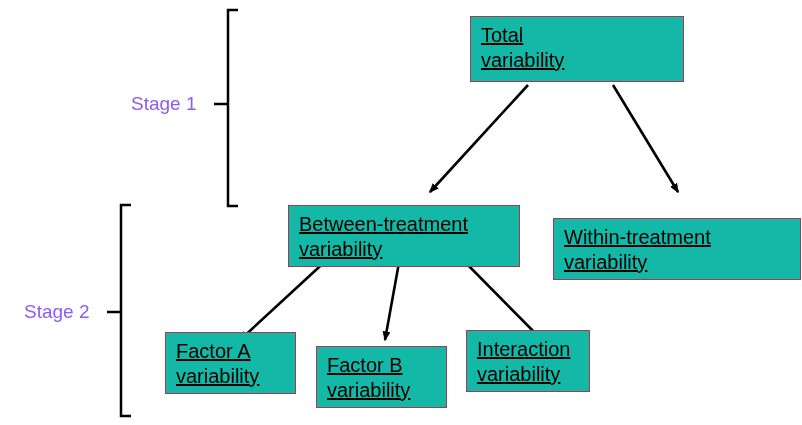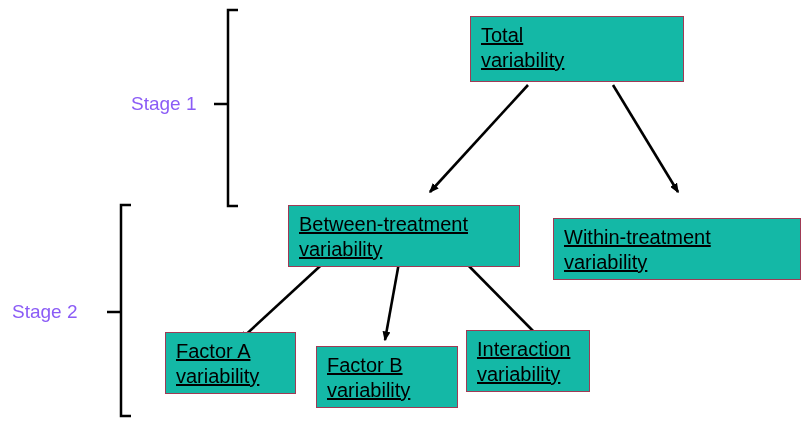--- a/index.html
+++ b/index.html
@@ -78,33 +78,33 @@
     <g>
       <line x1="400" y1="257" x2="385" y2="340" stroke="#000000" stroke-width="2.6" marker-end="url(#arrowhead)"></line>
     </g>
     <g>
       <line x1="460" y1="257" x2="542" y2="340" stroke="#000000" stroke-width="2.6" marker-end="url(#arrowhead)"></line>
     </g>
   </svg>
 
   <div class="stage-label" style="left:131px; top:93px;">Stage 1</div>
 
-  <div class="stage-label" style="left:12px; top:301px;">Stage 2</div>
+  <div class="stage-label" style="left:24px; top:301px;">Stage 2</div>
 
   <div class="node" style="left:470px; top:16px; width:214px; height:66px;">Total
 variability</div>
 
   <div class="node" style="left:288px; top:197px; width:232px; height:62px;margin-top:8px;">Between-treatment
 variability</div>
 
   <div class="node" style="left:553px; top:185px; width:248px; height:62px;margin-top:33px;">Within-treatment
 variability</div>
 
   <div class="node" style="left:165px; top:332px; width:131px; height:62px;">Factor A
 variability</div>
 
-  <div class="node" style="left:316px; top:346px; width:142px; height:62px;">Factor B
+  <div class="node" style="left:316px; top:346px; width:131px; height:62px;">Factor B
 variability</div>
 
   <div class="node" style="left:466px; top:330px; width:124px; height:62px;">Interaction
 variability</div>
 
 </div>
 
 </body></html>

